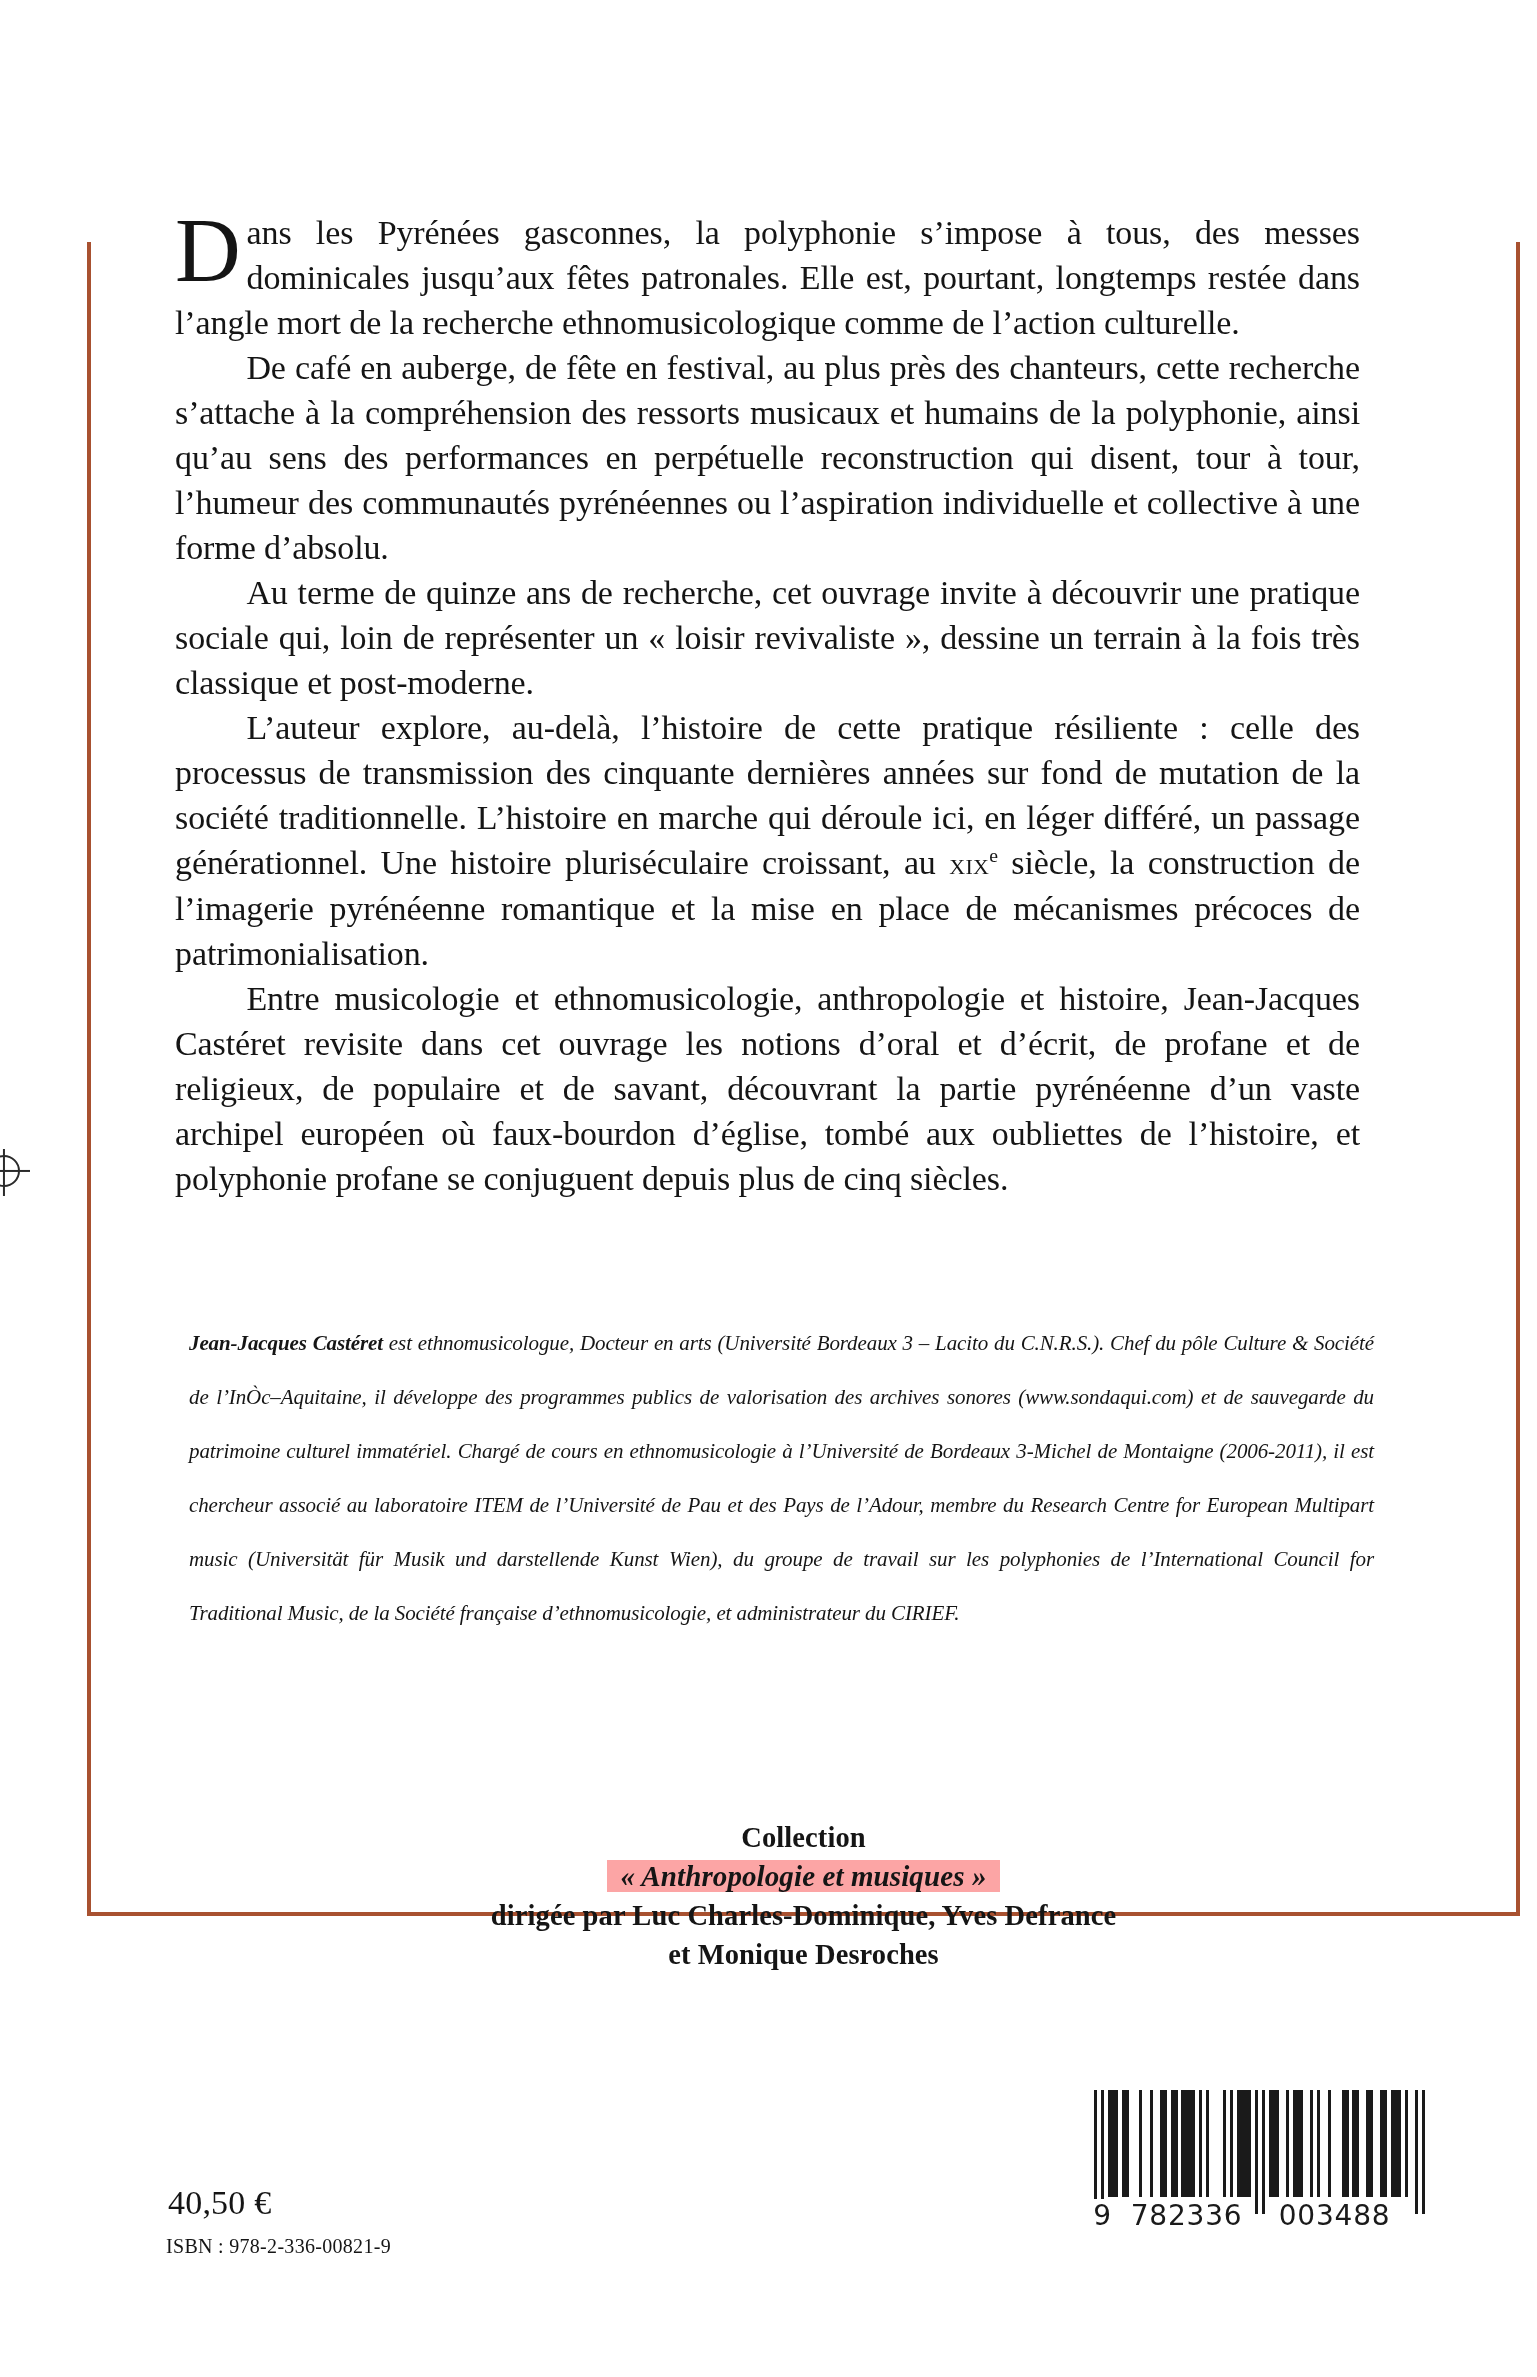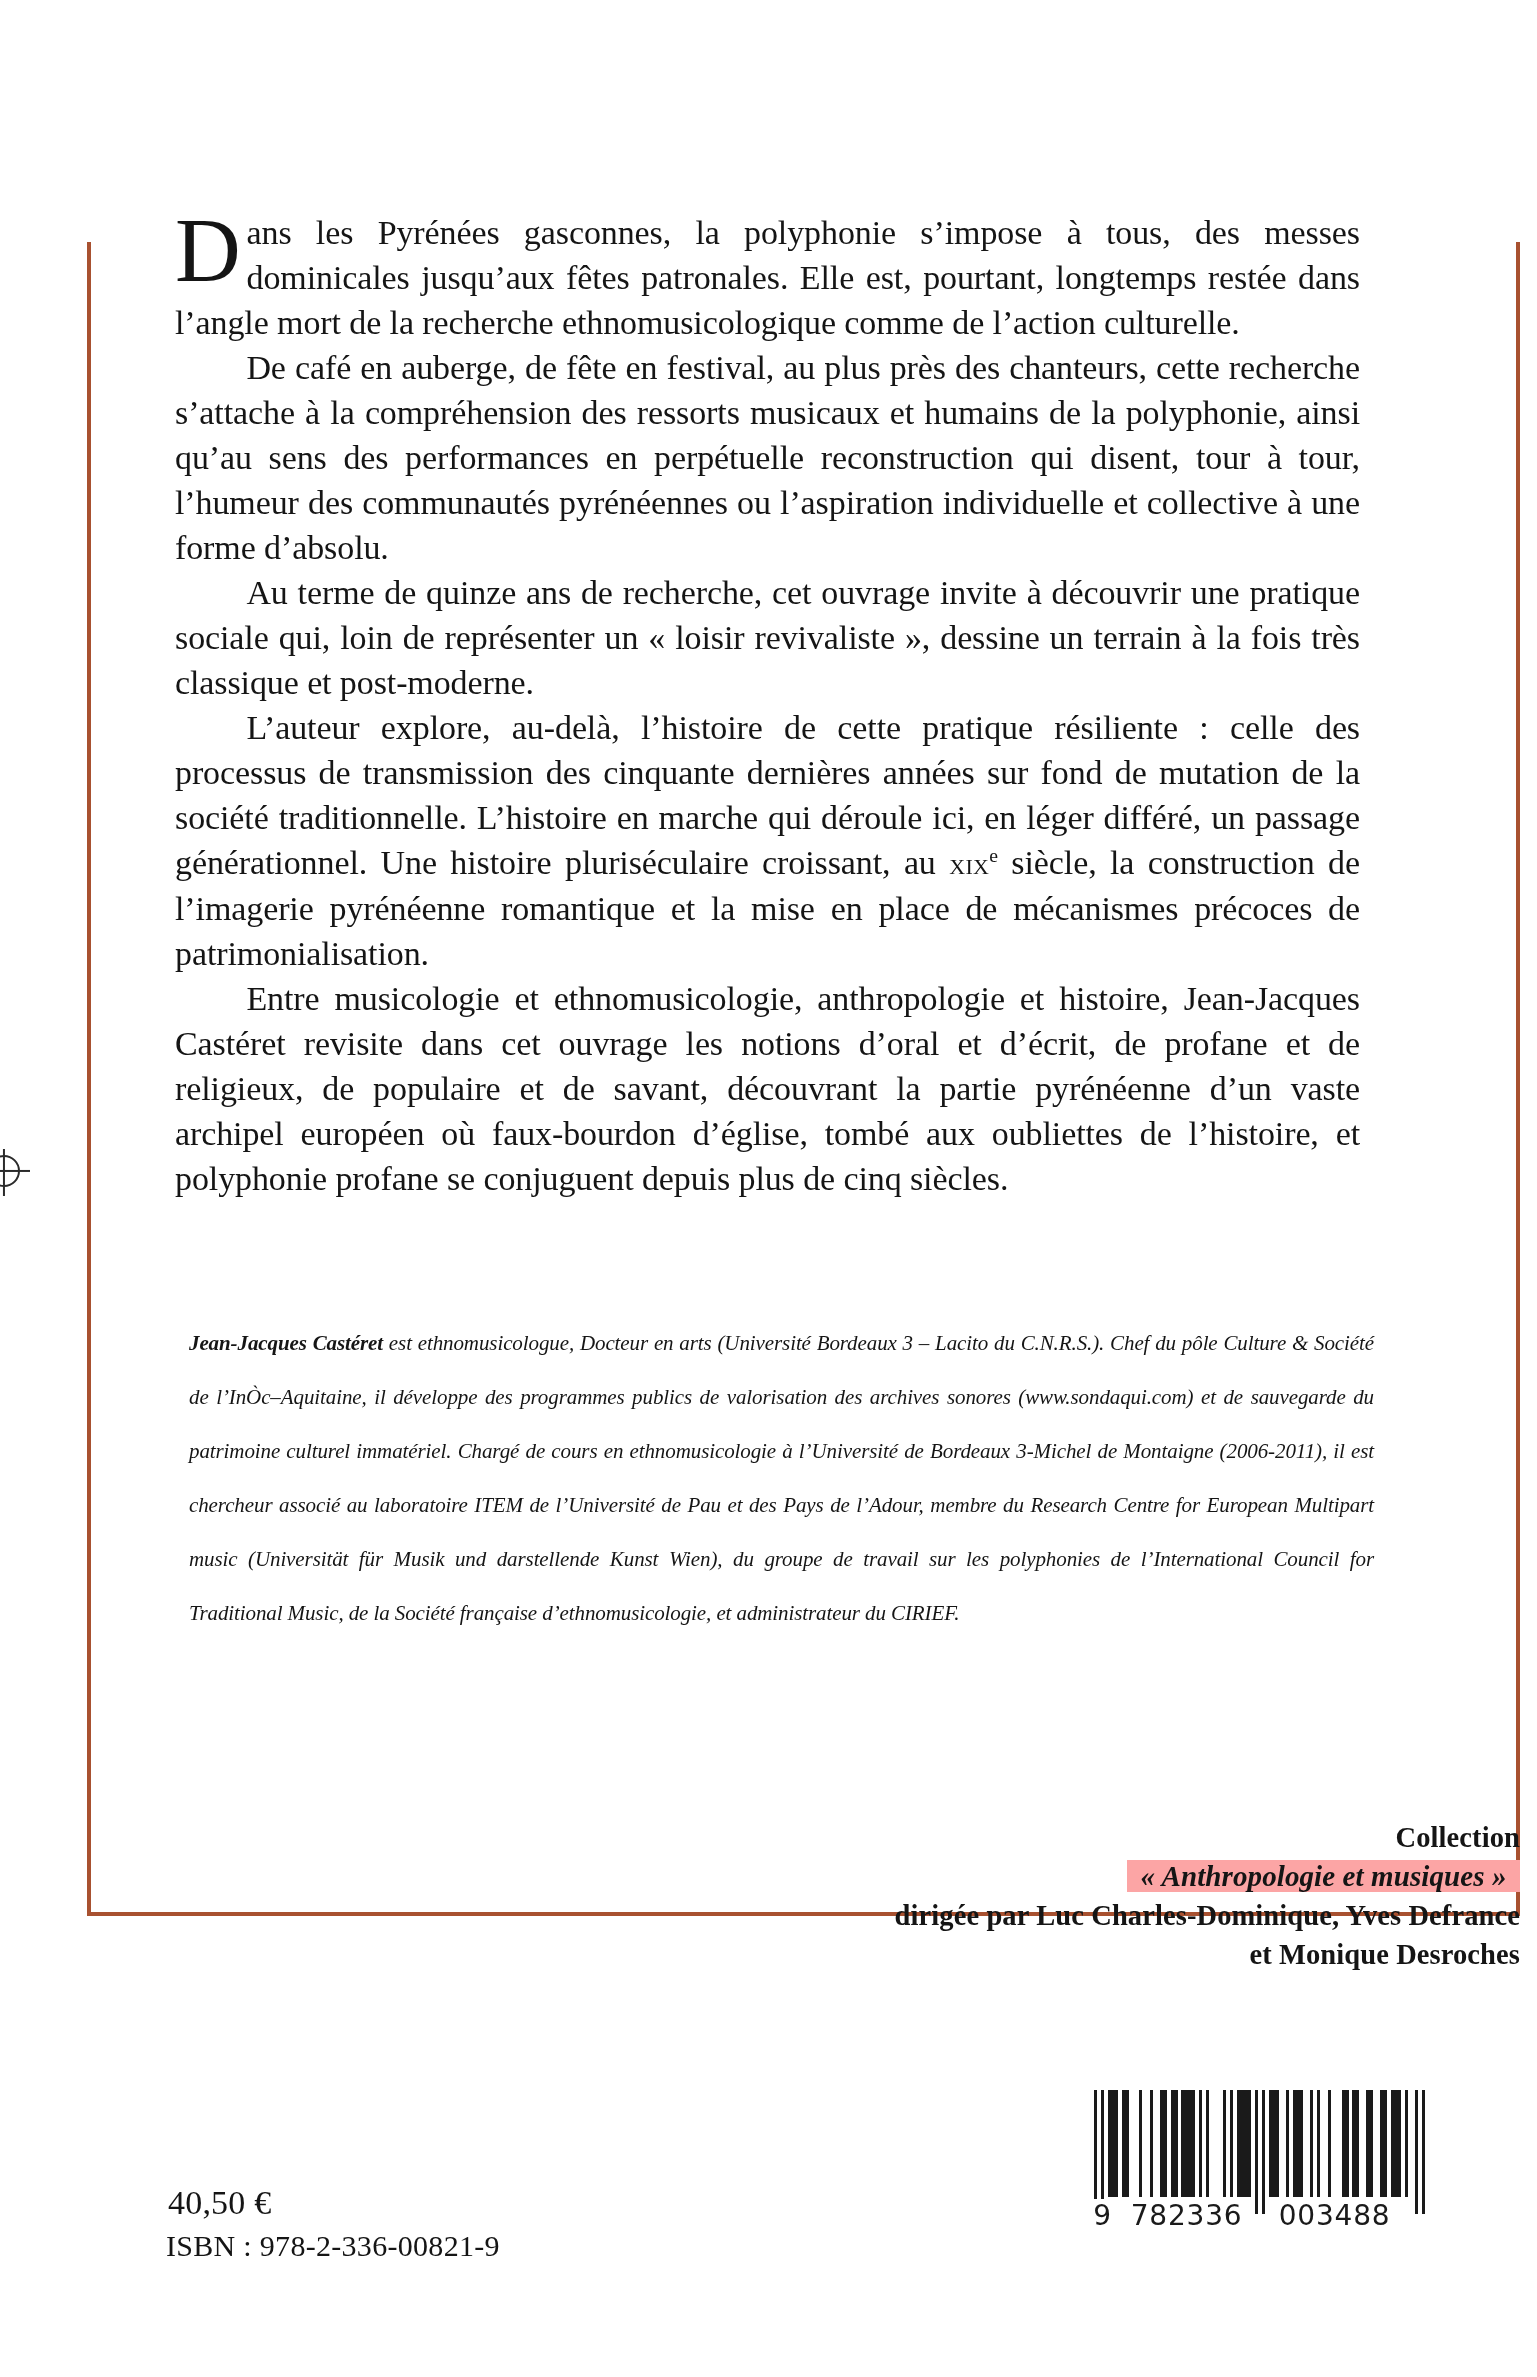--- a/index.html
+++ b/index.html
@@ -126,21 +126,21 @@
     font-weight: bold;
     font-style: italic;
   }
 
   
   .collection {
     position: absolute;
     left: 87px;
     top: 1818px;
     width: 1433px;
-    text-align: right;
+    text-align: center;
     font-weight: bold;
     font-size: 28.5px;
     line-height: 39px;
     letter-spacing: 0.1px;
     font-family: Liberation Serif, serif;
   }
   .collection .line {
     display: block;
   }
   .collection .series {
@@ -163,21 +163,21 @@
     left: 168px;
     top: 2181px;
     font-size: 34px;
     line-height: 44px;
     letter-spacing: 0.2px;
   }
   .isbn {
     position: absolute;
     left: 166px;
     top: 2226px;
-    font-size: 30px;
+    font-size: 20px;
     line-height: 40px;
     letter-spacing: 0.3px;
   }
 
   
   .barcode-wrap {
     position: absolute;
     left: 1094px;
     top: 2090px;
     width: 332px;

